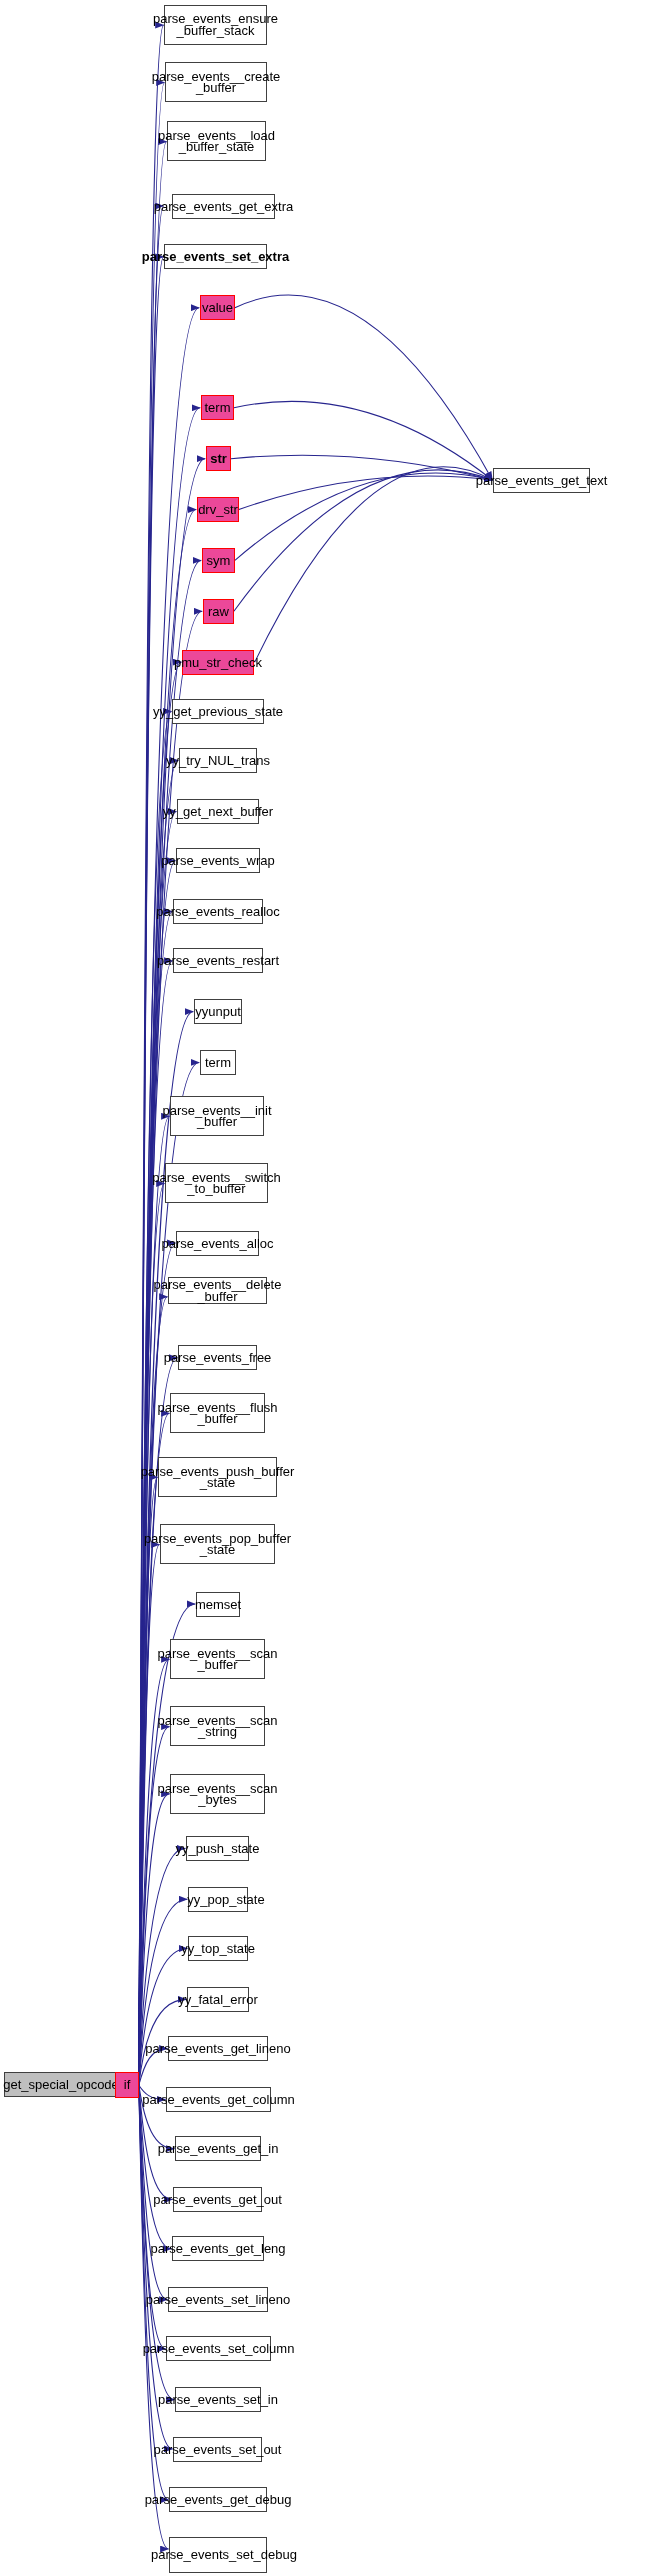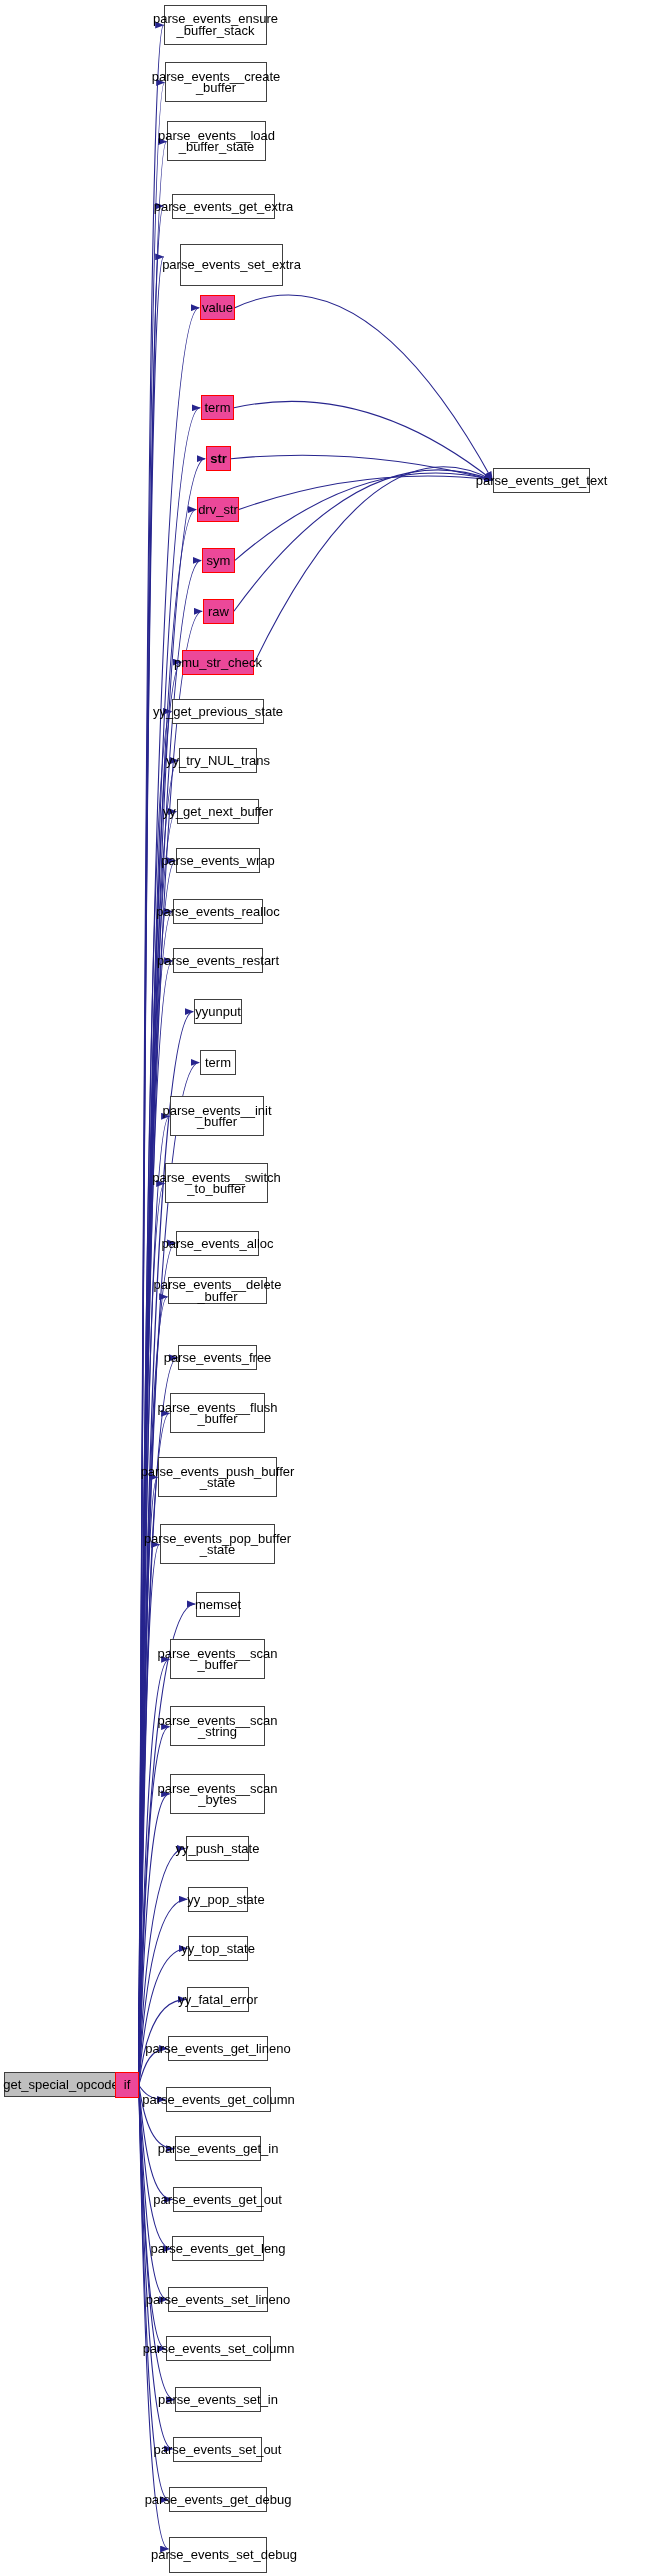--- a/index.html
+++ b/index.html
@@ -117,21 +117,21 @@
     </svg>
 <div class="node root" style="left: 4px; top: 2072px; width: 114px; height: 25px;">get_special_opcode</div>
     <div class="node highlight" style="left: 115px; top: 2072px; width: 24px; height: 26px;">if</div>
     <div class="node" style="left: 164px; top: 4.9px; width: 103px; height: 40px;">parse_events_ensure
 _buffer_stack</div>
     <div class="node" style="left: 165px; top: 62px; width: 102px; height: 40px;">parse_events__create
 _buffer</div>
     <div class="node" style="left: 167px; top: 121px; width: 99px; height: 40px;">parse_events__load
 _buffer_state</div>
     <div class="node" style="left: 172px; top: 194px; width: 103px; height: 25px;">parse_events_get_extra</div>
-    <div class="node" style="left: 180px; top: 244px; width: 103px; height: 42px;">parse_events_set_extra</div>
+    <div class="node" style="left: 164px; top: 244px; width: 103px; height: 25px; font-weight: bold;">parse_events_set_extra</div>
     <div class="node highlight" style="left: 200px; top: 295px; width: 35px; height: 25px;">value</div>
     <div class="node highlight" style="left: 201px; top: 395px; width: 33px; height: 25px;">term</div>
     <div class="node highlight" style="left: 206px; top: 446px; width: 25px; height: 25px; font-weight: bold;">str</div>
     <div class="node highlight" style="left: 197px; top: 497px; width: 42px; height: 25px;">drv_str</div>
     <div class="node highlight" style="left: 202px; top: 548px; width: 33px; height: 25px;">sym</div>
     <div class="node highlight" style="left: 203px; top: 599px; width: 31px; height: 25px;">raw</div>
     <div class="node highlight" style="left: 182px; top: 650px; width: 72px; height: 25px;">pmu_str_check</div>
     <div class="node" style="left: 172px; top: 699px; width: 92px; height: 25px;">yy_get_previous_state</div>
     <div class="node" style="left: 179px; top: 748px; width: 78px; height: 25px;">yy_try_NUL_trans</div>
     <div class="node" style="left: 177px; top: 799px; width: 82px; height: 25px;">yy_get_next_buffer</div>

